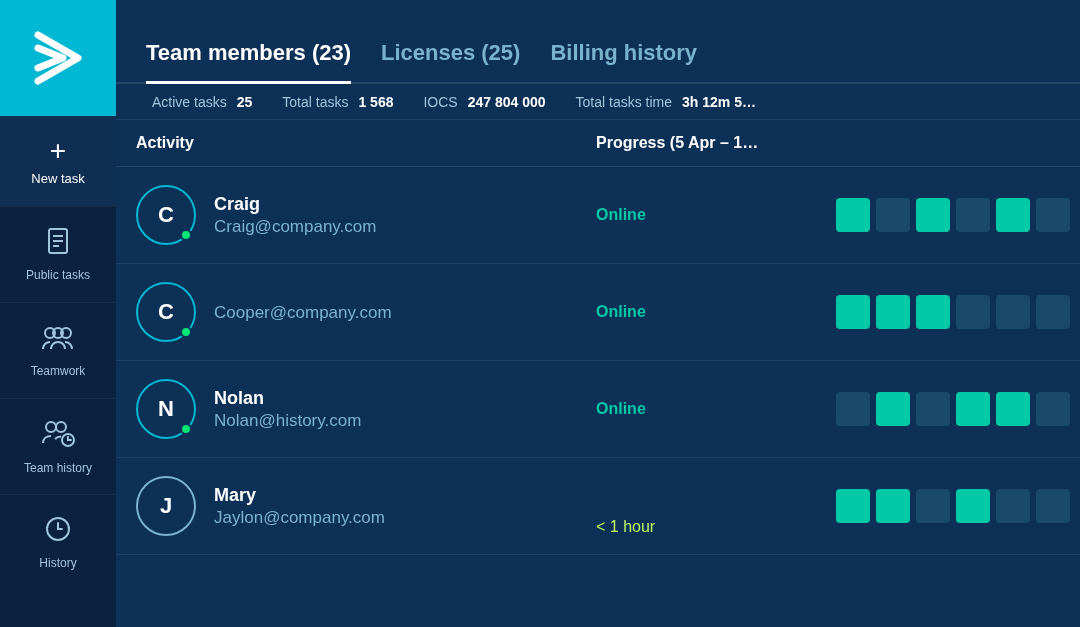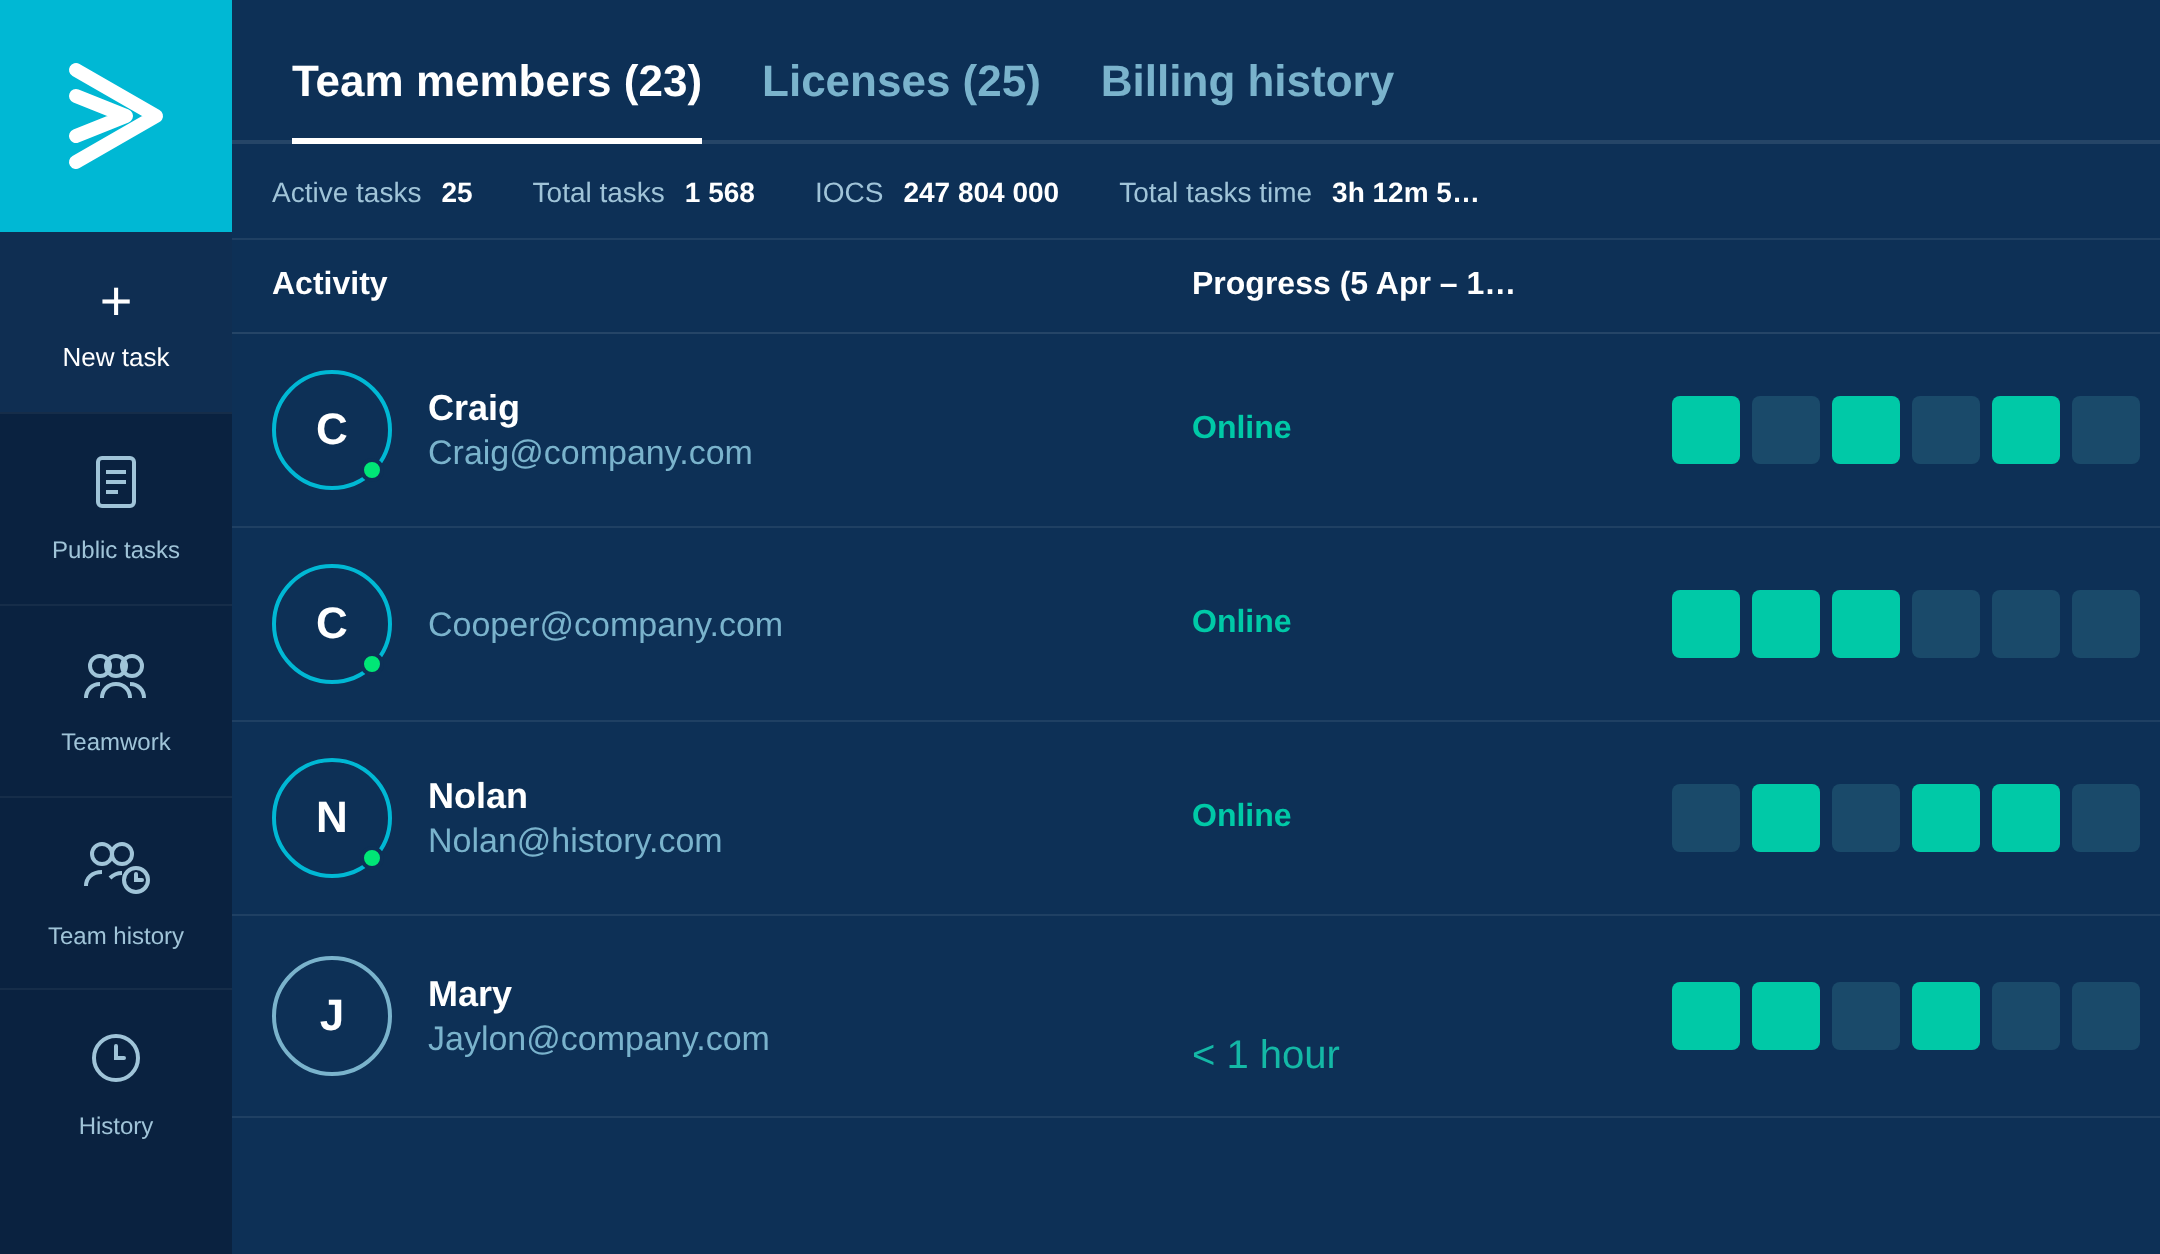--- a/index.html
+++ b/index.html
@@ -94,21 +94,21 @@
       display: flex;
       flex-direction: column;
       overflow: hidden;
     }
 
     
     .tabs {
       display: flex;
       align-items: flex-end;
       padding: 0 20px;
-      height: 72px;
+      height: 84px;
       border-bottom: 2px solid rgba(255,255,255,0.1);
       gap: 0;
     }
 
     .tab {
       padding: 0 20px 16px 10px;
       font-size: 22px;
       font-weight: 600;
       color: #7ab3cc;
       cursor: pointer;
@@ -126,25 +126,25 @@
       left: 10px;
       right: 20px;
       height: 3px;
       background: #ffffff;
     }
 
     
     .stats-bar {
       display: flex;
       align-items: center;
-      padding: 10px 20px;
+      padding: 10px 36px;
       background: #0d3056;
       gap: 10px;
       border-bottom: 1px solid rgba(255,255,255,0.08);
-      height: 48px;
+      height: 36px;
     }
 
     .stat-label {
       font-size: 14px;
       color: #a0c4d8;
     }
 
     .stat-value {
       font-size: 14px;
       color: #ffffff;
@@ -225,23 +225,23 @@
       margin-top: 2px;
     }
 
     .activity-online {
       font-size: 16px;
       font-weight: 600;
       color: #00c9a7;
     }
 
     .activity-less {
-      font-size: 20px;
+      font-size: 16px;
       font-weight: 500;
-      color: #14b8a6;
+      color: #bef264;
       margin-top: 41px;
     }
 
     
     .progress-blocks {
       display: flex;
       gap: 6px;
       align-items: center;
     }
 

